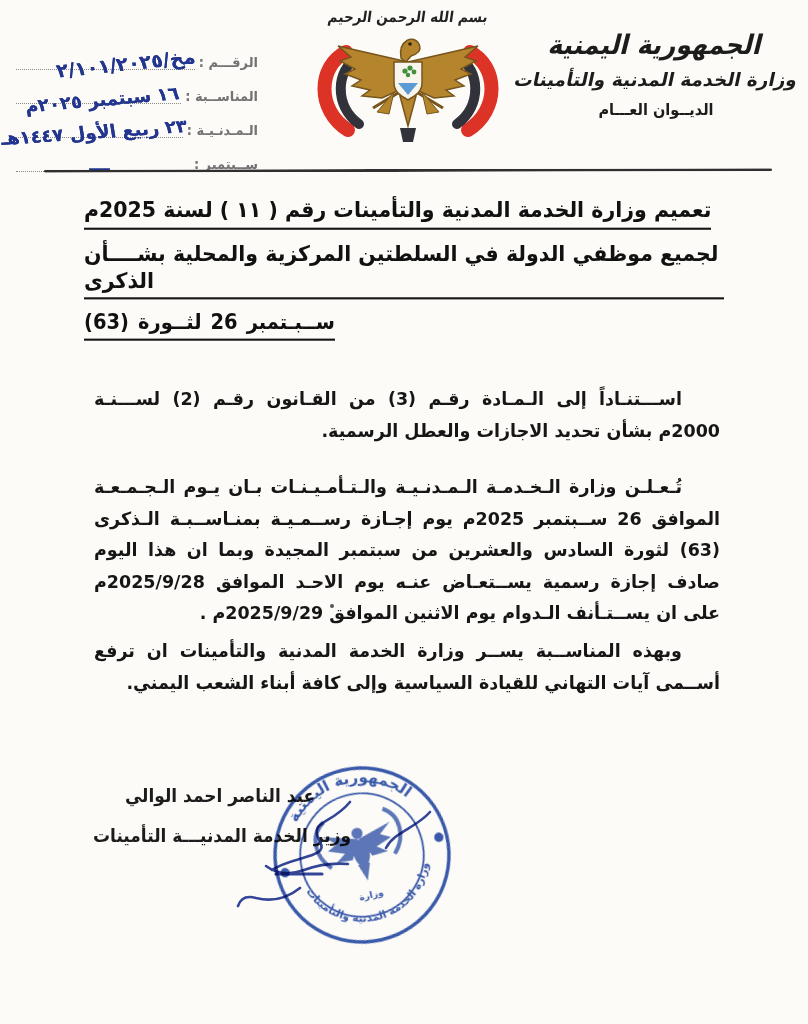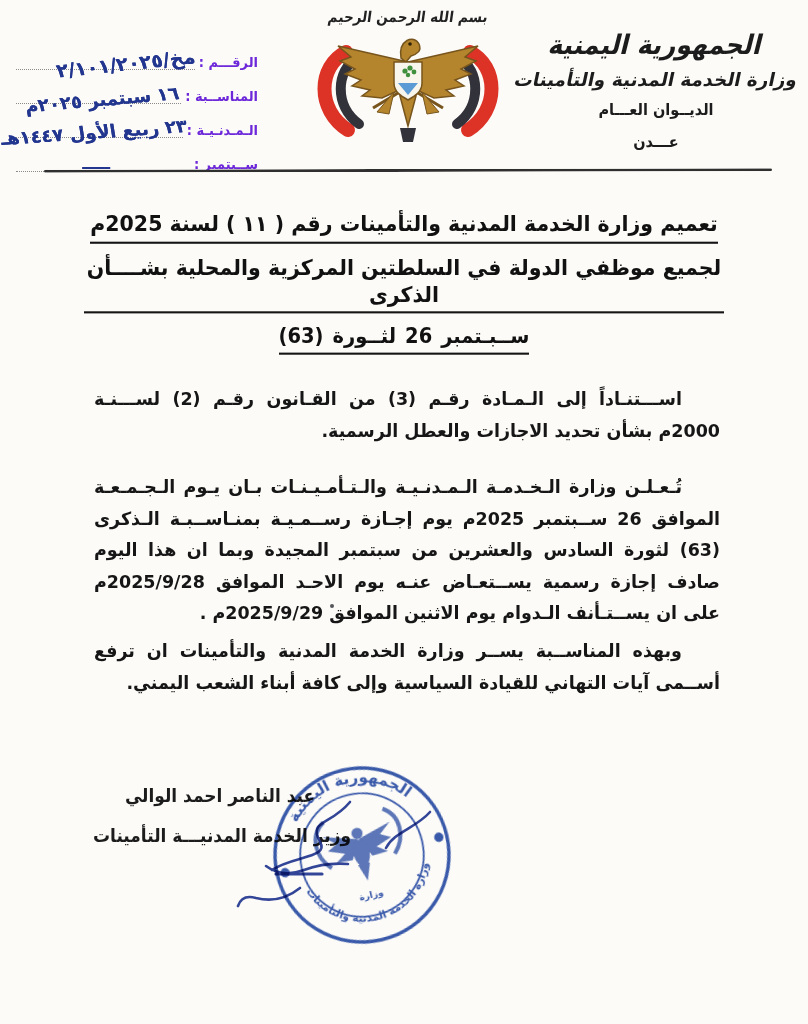--- a/index.html
+++ b/index.html
@@ -6,50 +6,50 @@
   html,body { background:#e8e8e6; }
   body { font-family:"DejaVu Sans","Liberation Sans",sans-serif; }
   .page {
     position:relative; width:808px; height:1024px; margin:0 auto;
     background:#fcfbf8; color:#1c1c1c; direction:rtl; overflow:hidden;
   }
 
   
   .fields { position:absolute; left:16px; top:36px; width:242px; direction:rtl; }
   .field-row { position:relative; display:flex; align-items:flex-end; height:34px; }
-  .field-label { font-size:13px; font-weight:bold; color:#6d28d9; white-space:nowrap; padding-left:4px; transform:scaleY(1.05); }
+  .field-label { font-size:13px; font-weight:bold; color:#737373; white-space:nowrap; padding-left:4px; transform:scaleY(1.05); }
   .field-dots { flex:1; border-bottom:1.5px dotted #8a8a8a; height:100%; position:relative; }
   .hand {
     position:absolute; color:#23368f; font-weight:bold; white-space:nowrap;
     transform-origin:right bottom; text-shadow:0 0 .6px #23368f;
   }
   .hand-1 { right:-2px; bottom:2px; font-size:19px; transform:rotate(-6deg) skewX(6deg); }
   .hand-2 { right:0; bottom:0; font-size:18px; transform:rotate(-5deg) skewX(5deg); }
   .hand-3 { right:-6px; bottom:1px; font-size:18px; transform:rotate(-4deg) skewX(5deg); }
-  .hand-4 { right:80px; bottom:-2px; font-size:16px; letter-spacing:-1px;margin-left:12px; }
+  .hand-4 { right:80px; bottom:-2px; font-size:12px; letter-spacing:-1px;margin-left:12px; }
 
   
   .emblem-block { position:absolute; left:310px; top:8px; width:196px; text-align:center; }
   .bismillah {
     font-size:13.5px; font-weight:bold; color:#222; transform:skewX(-8deg) scaleY(1.1);
     margin-bottom:2px; letter-spacing:-.5px;
   }
   .eagle-svg { display:block; margin:0 auto; }
 
   
   .org { position:absolute; right:6px; top:30px; width:292px; text-align:center; }
   .org-country { font-size:25px; font-weight:bold; transform:skewX(-14deg) scaleY(1.08); letter-spacing:-1px; margin-bottom:10px; }
   .org-ministry { font-size:18.5px; font-weight:bold; transform:skewX(-12deg); letter-spacing:-1px; margin-bottom:12px; }
   .org-office { font-size:14.5px; font-weight:bold; letter-spacing:.5px; margin-bottom:16px; transform:scaleY(1.05); }
   .org-city { font-size:14.5px; font-weight:bold; transform:scaleY(1.05); }
 
   .divider { position:absolute; top:169px; left:44px; width:728px; border-top:3px solid #2f2f2f; transform:rotate(-.12deg); border-radius:2px; }
 
   
-  .title-block { position:absolute; top:212px; left:84px; width:640px; text-align:center; }
+  .title-block { position:absolute; top:198px; left:84px; width:640px; text-align:left; }
   .title-line { margin-bottom:13px; font-weight:bold; font-size:20.5px; color:#111; transform:scaleY(1.05); }
   .u { border-bottom:2.5px solid #151515; padding-bottom:3px; display:inline-block; line-height:1.25; }
   .t3 { font-size:19.5px; }
   .t3 .u { direction:ltr; display:inline-flex; gap:9px; }
 
   
   .para {
     position:absolute; left:94px; width:626px; direction:rtl;
     font-size:17.5px; font-weight:bold; color:#161616;
     line-height:30.5px; text-align:justify; text-indent:38px; transform:scaleY(1.03);
@@ -130,21 +130,20 @@
         <circle cx="93" cy="49" r="2.2" fill="#3f8f3c"></circle>
 
       <path d="M85,102 h16 l-3,14 h-10 Z" fill="#32323a"></path>
     </svg>
   </div>
 
   <div class="org">
     <div class="org-country">الجمهورية اليمنية</div>
     <div class="org-ministry">وزارة الخدمة المدنية والتأمينات</div>
     <div class="org-office">الديــوان العـــام</div>
-    <div class="org-city">عـــدن</div>
   </div>
 
   <div class="divider"></div>
 
   <div class="title-block">
     <div class="title-line"><span class="u">تعميم وزارة الخدمة المدنية والتأمينات رقم ( ١١ ) لسنة 2025م</span></div>
     <div class="title-line"><span class="u">لجميع موظفي الدولة في السلطتين المركزية والمحلية  بشــــأن الذكرى</span></div>
     <div class="title-line t3">
       <span class="u">
         <span>(63)</span>

